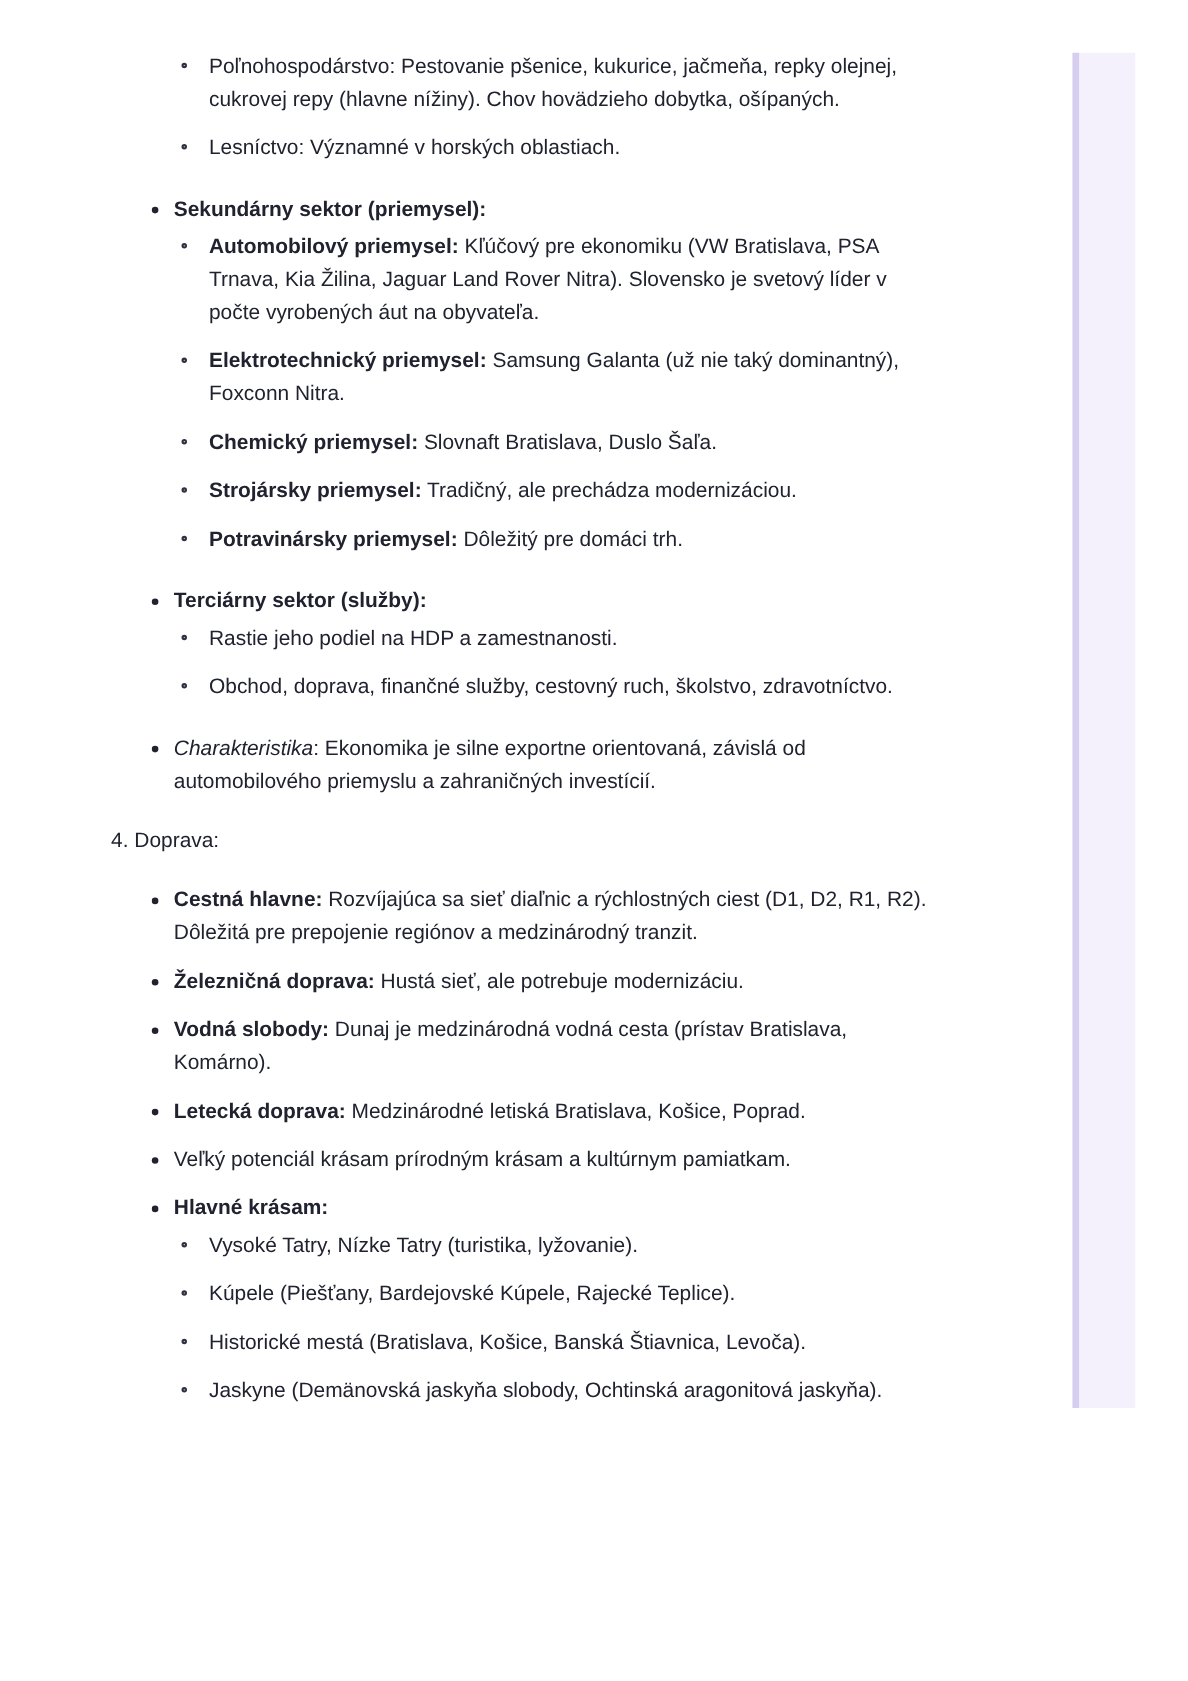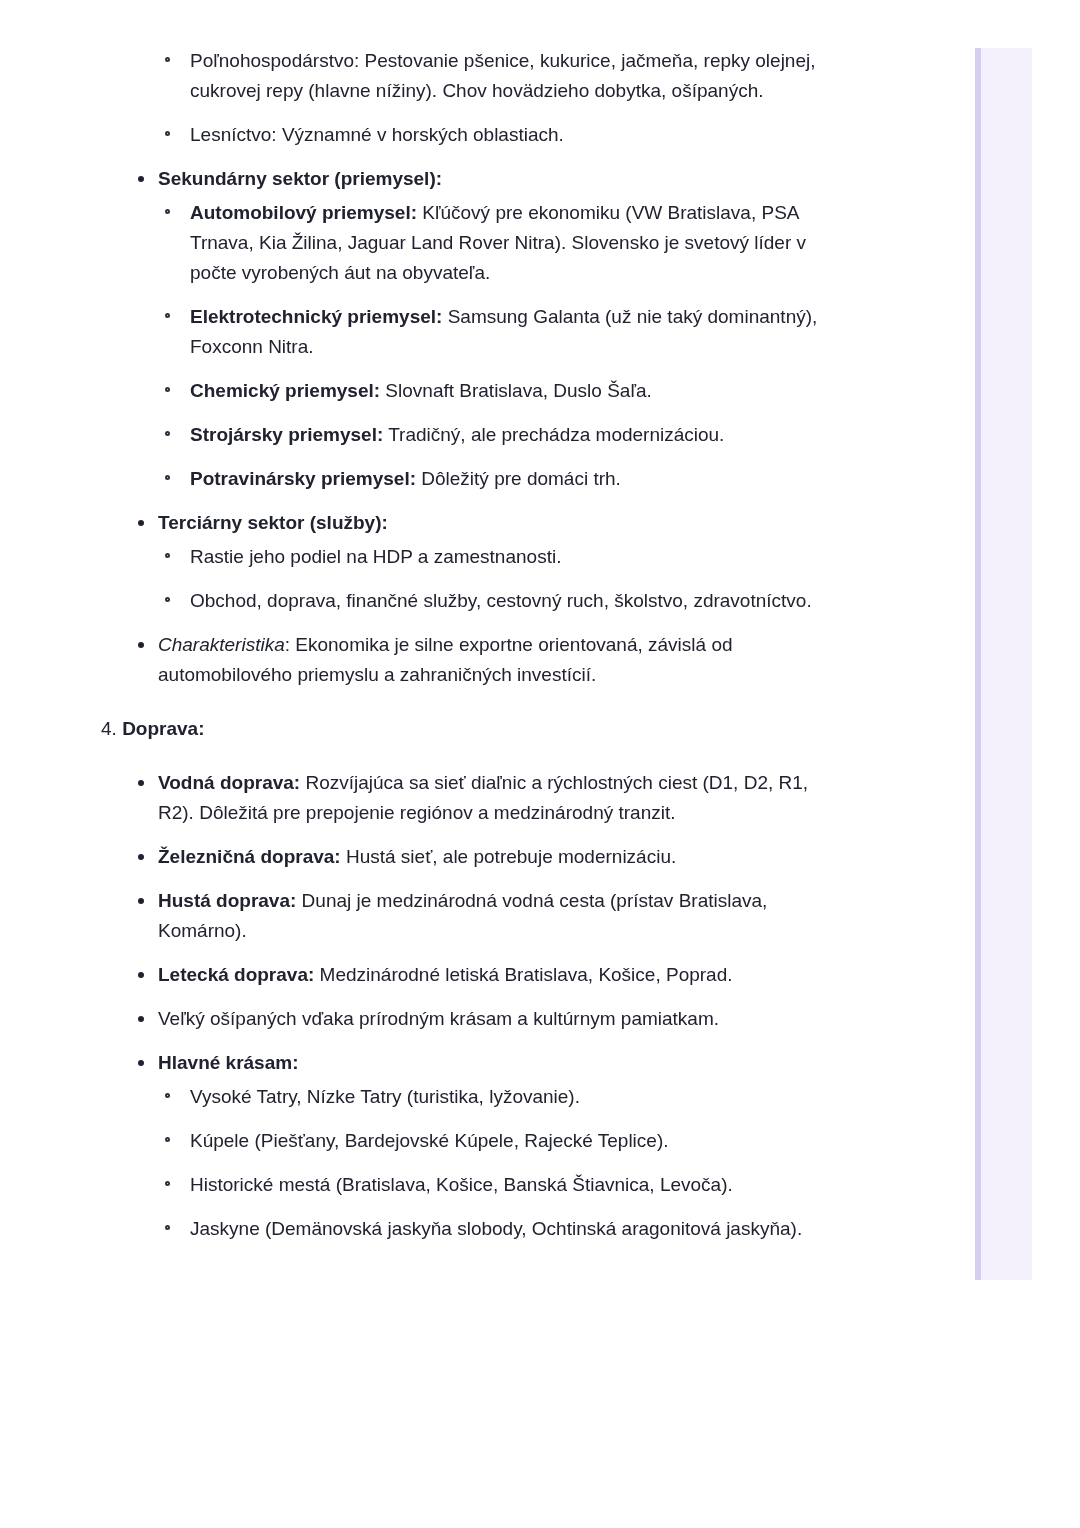--- a/index.html
+++ b/index.html
@@ -41,21 +41,21 @@
   }
   .li{
     position:relative;
     font-size:19px;
     line-height:30px;
     margin-bottom:14px;
   }
   .l1{ padding-left:158px; width:843px; }
   .l2{ padding-left:190px; width:825px; }
   .hdr{ font-weight:700; margin-bottom:4px; }
-  .mt8{ margin-top:0; }
+  .mt8{ margin-top:12px; }
   .marker{ position:absolute; display:block; }
   .disc{
     left:138px; top:12px;
     width:6px; height:6px;
     border-radius:50%;
     background:var(--text);
   }
   .circle{
     left:165px; top:11px;
     width:5px; height:5px;
@@ -65,21 +65,21 @@
   }
   .pfx{ font-weight:700;text-align:right; }
   i.pfx{ font-weight:400; font-style:italic; }
   .num-block{
     font-size:19px;
     line-height:30px;
     margin:10px 0 24px 0;
     padding-left:101px;
   }
   .num{ font-weight:400; }
-  .num-title{ font-weight:700;margin-top:44px; }
+  .num-title{ font-weight:400;margin-top:44px; }
   .watermark{
     position:absolute;
     top:1437px;
     right:68px;
     font-size:13.5px;
     line-height:18px;
     color:var(--watermark);
     z-index:2;
     font-weight:bold;
   }
@@ -144,38 +144,38 @@
       <span class="marker disc"></span>
       <span><i class="pfx">Charakteristika</i><span>: Ekonomika je silne exportne orientovaná, závislá od automobilového priemyslu a zahraničných investícií.</span></span>
     </div>
 
     <div class="num-block">
       <span class="num">4.</span>
       <span class="num-title">Doprava:</span>
     </div>
     <div class="li l1">
       <span class="marker disc"></span>
-      <span><b class="pfx">Vodná doprava:</b><span> Rozvíjajúca sa sieť diaľnic a rýchlostných ciest (D1, D2, R1, R2). Dôležitá pre prepojenie regiónov a medzinárodný tranzit.</span></span>
+      <span><b class="pfx">Cestná hlavne:</b><span> Rozvíjajúca sa sieť diaľnic a rýchlostných ciest (D1, D2, R1, R2). Dôležitá pre prepojenie regiónov a medzinárodný tranzit.</span></span>
     </div>
     <div class="li l1">
       <span class="marker disc"></span>
       <span><b class="pfx">Železničná doprava:</b><span> Hustá sieť, ale potrebuje modernizáciu.</span></span>
     </div>
     <div class="li l1">
       <span class="marker disc"></span>
-      <span><b class="pfx">Hustá doprava:</b><span> Dunaj je medzinárodná vodná cesta (prístav Bratislava, Komárno).</span></span>
+      <span><b class="pfx">Vodná slobody:</b><span> Dunaj je medzinárodná vodná cesta (prístav Bratislava, Komárno).</span></span>
     </div>
     <div class="li l1">
       <span class="marker disc"></span>
       <span><b class="pfx">Letecká doprava:</b><span> Medzinárodné letiská Bratislava, Košice, Poprad.</span></span>
     </div>
 
     <div class="li l1">
       <span class="marker disc"></span>
-      <span>Veľký ošípaných vďaka prírodným krásam a kultúrnym pamiatkam.</span>
+      <span>Veľký potenciál krásam prírodným krásam a kultúrnym pamiatkam.</span>
     </div>
     <div class="li l1 hdr">
       <span class="marker disc"></span>
       <span>Hlavné krásam:</span>
     </div>
     <div class="li l2">
       <span class="marker circle"></span>
       <span>Vysoké Tatry, Nízke Tatry (turistika, lyžovanie).</span>
     </div>
     <div class="li l2">

